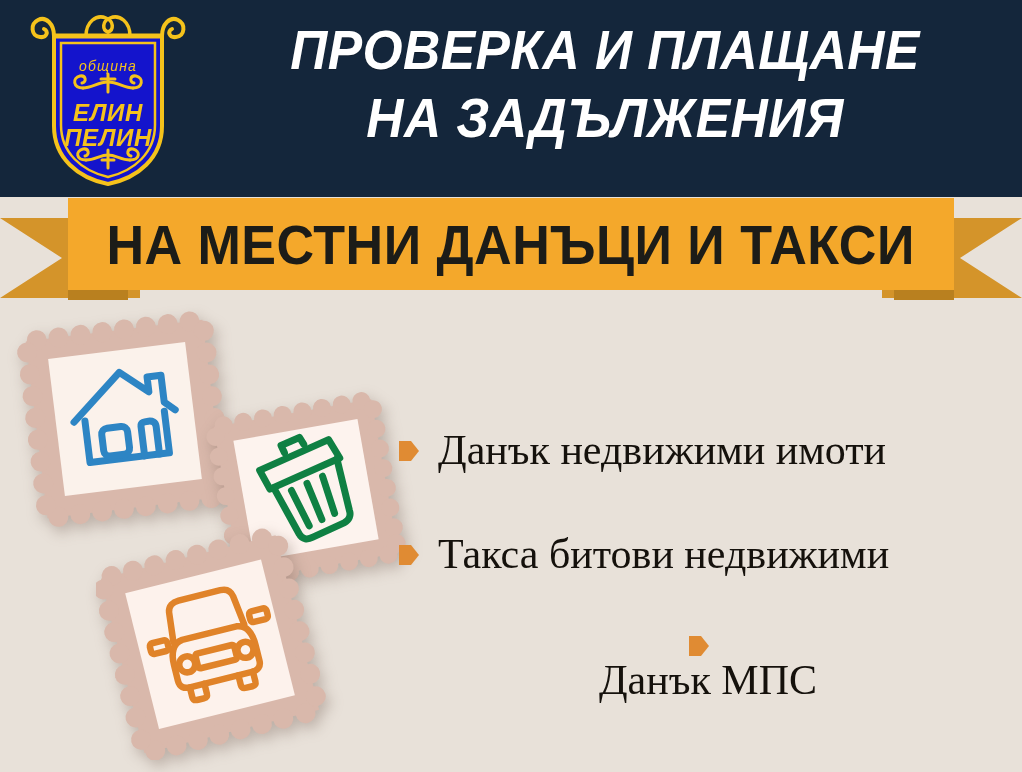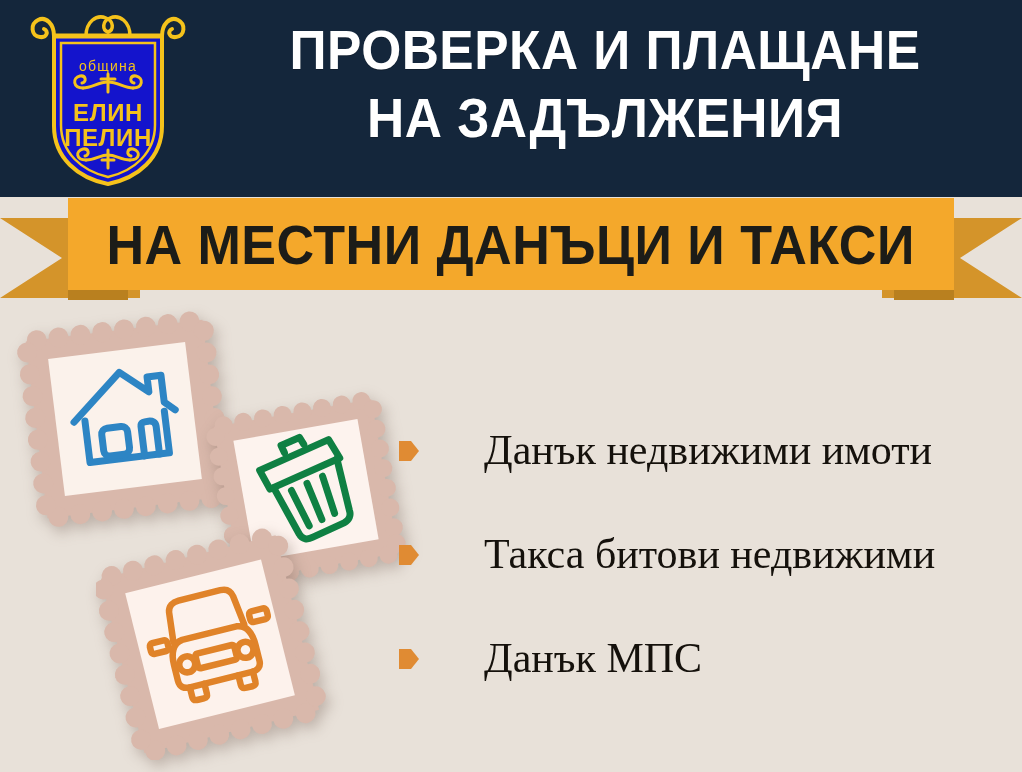--- a/index.html
+++ b/index.html
@@ -20,20 +20,21 @@
     overflow:hidden;
   }
 
   
   .header {
     position:absolute;
     left:0; top:0;
     width:1022px; height:197px;
     background:#14263b;
     z-index:3;
+    font-style:italic;
   }
   .logo-wrap {
     position:absolute;
     left:28px; top:8px;
     width:160px; height:182px;
   }
   .logo-wrap svg { display:block; width:160px; height:182px; }
 
   .header-title {
     position:absolute;
@@ -118,23 +119,22 @@
     position:absolute;
     left:398px; top:424px;
     width:620px;
     z-index:5;
   }
   .list-item {
     display:flex;
     align-items:center;
     height:52px;
     margin-bottom:52px;
-    gap:46px;
-  }
-  .list-item:last-child { margin-bottom:0; }
+  }
+  .list-item:last-child { margin-bottom:0;flex-direction:column; }
   .bullet {
     flex:0 0 auto;
     width:22px; height:24px;
     margin-right:18px;
     margin-top:2px;
   }
   .bullet svg { display:block; }
   .list-label {
     color:#15110c;
     font-family:"Liberation Serif", serif;

